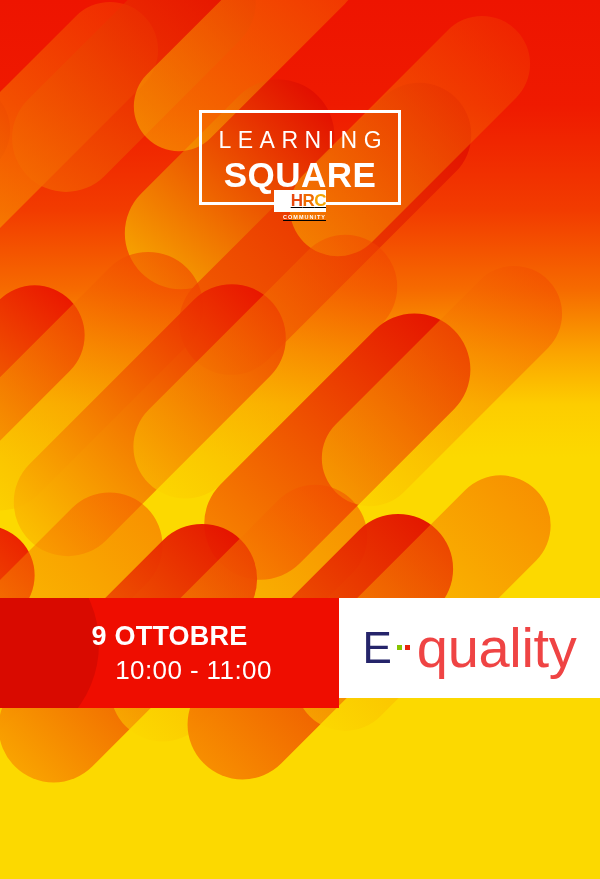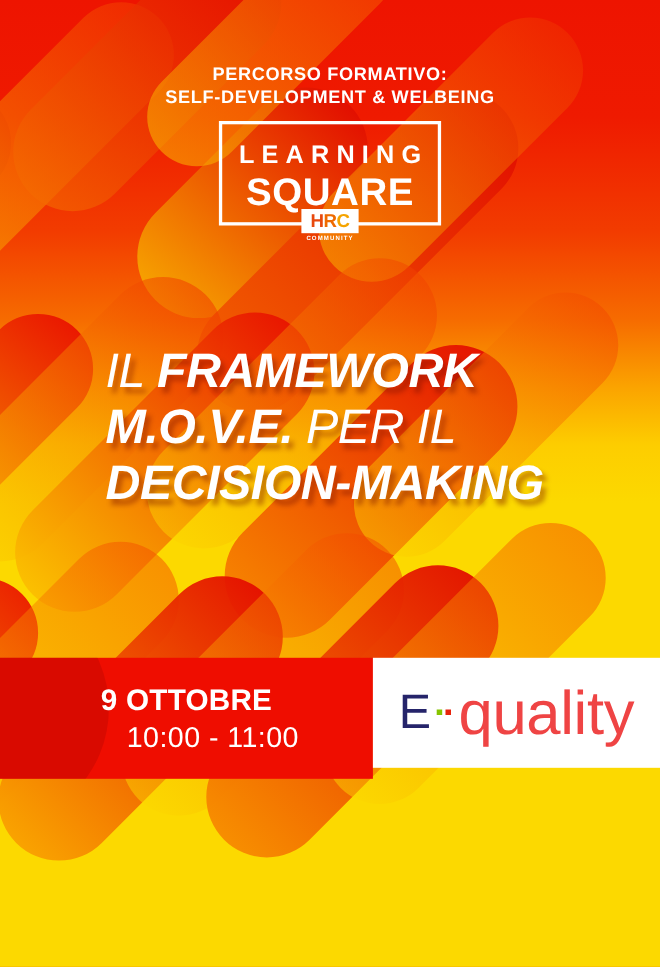--- a/index.html
+++ b/index.html
@@ -75,21 +75,21 @@
     box-sizing: border-box;
   }
   .logo-learning {
     position: absolute;
     top: 14px;
     left: 0;
     width: 100%;
     text-align: center;
     color: #ffffff;
     font-size: 23px;
-    font-weight: 700;
+    font-weight: 400;
     letter-spacing: 6.5px;
     text-indent: 6.5px;
   }
   .logo-square {
     position: absolute;
     top: 42px;
     left: 0;
     width: 100%;
     text-align: center;
     color: #ffffff;
@@ -97,21 +97,22 @@
     font-weight: bold;
     letter-spacing: 0.5px;
   }
 
   
   .hrc {
     position: absolute;
     left: 274px;
     top: 190px;
     width: 52px;
-    text-align: center;
+    text-align: right;
+    text-decoration: underline;
   }
   .hrc-mark {
     position: relative;
     display: block;
     width: 52px;
     height: 22px;
     background: #ffffff;
     color: #f07800;
     font-size: 17px;
     font-weight: bold;
@@ -256,48 +257,31 @@
       <div class="capsule" style="left: 398px; top: 330px; width: 112px; height: 330px; opacity: 0.95; background: linear-gradient(rgb(228, 14, 0) 0%, rgb(247, 130, 0) 100%);"></div>
       <div class="capsule" style="left: 500px; top: 280px; width: 96px; height: 300px; opacity: 0.5; background: linear-gradient(rgb(242, 72, 0) 0%, rgb(252, 212, 0) 100%);"></div>
       <div class="capsule" style="left: -30px; top: 540px; width: 100px; height: 300px; opacity: 0.9; background: linear-gradient(rgb(234, 16, 0) 0%, rgb(251, 198, 0) 100%);"></div>
       <div class="capsule" style="left: 94px; top: 508px; width: 106px; height: 330px; opacity: 0.5; background: linear-gradient(rgb(244, 75, 0) 0%, rgb(252, 213, 0) 100%);"></div>
       <div class="capsule" style="left: 186px; top: 540px; width: 110px; height: 320px; opacity: 0.95; background: linear-gradient(rgb(228, 14, 0) 0%, rgb(249, 160, 0) 100%);"></div>
       <div class="capsule" style="left: 300px; top: 500px; width: 104px; height: 320px; opacity: 0.5; background: linear-gradient(rgb(242, 70, 0) 0%, rgb(252, 214, 0) 100%);"></div>
       <div class="capsule" style="left: 382px; top: 530px; width: 110px; height: 330px; opacity: 0.95; background: linear-gradient(rgb(226, 13, 0) 0%, rgb(247, 138, 0) 100%);"></div>
       <div class="capsule" style="left: 486px; top: 490px; width: 100px; height: 320px; opacity: 0.5; background: linear-gradient(rgb(243, 74, 0) 0%, rgb(252, 214, 0) 100%);"></div>
     </div>
 
-  <div class="kicker">
-    <span class="l1">PERCORSO FORMATIVO:</span>
-    <span class="l2">SELF-DEVELOPMENT &amp; WELBEING</span>
-  </div>
 
   <div class="logo-box">
     <div class="logo-learning">LEARNING</div>
     <div class="logo-square">SQUARE</div>
   </div>
 
   <div class="hrc">
     <span class="hrc-mark"><span class="hrc-h">H</span><span class="hrc-r">R</span><span class="hrc-c">C</span></span>
     <span class="hrc-community">COMMUNITY</span>
   </div>
 
-  <div class="title">
-    <span class="ln">
-      <span class="lt">IL</span>
-      <span class="hv">FRAMEWORK</span>
-    </span>
-    <span class="ln">
-      <span class="hv">M.O.V.E.</span>
-      <span class="lt">PER IL</span>
-    </span>
-    <span class="ln">
-      <span class="hv">DECISION-MAKING</span>
-    </span>
-  </div>
 
   <div class="date-band">
     <div class="date-band-shade"></div>
     <div class="date-text">
       <div class="date-day">9 OTTOBRE</div>
       <div class="date-time">10:00 - 11:00</div>
     </div>
   </div>
 
   <div class="sponsor-band">

